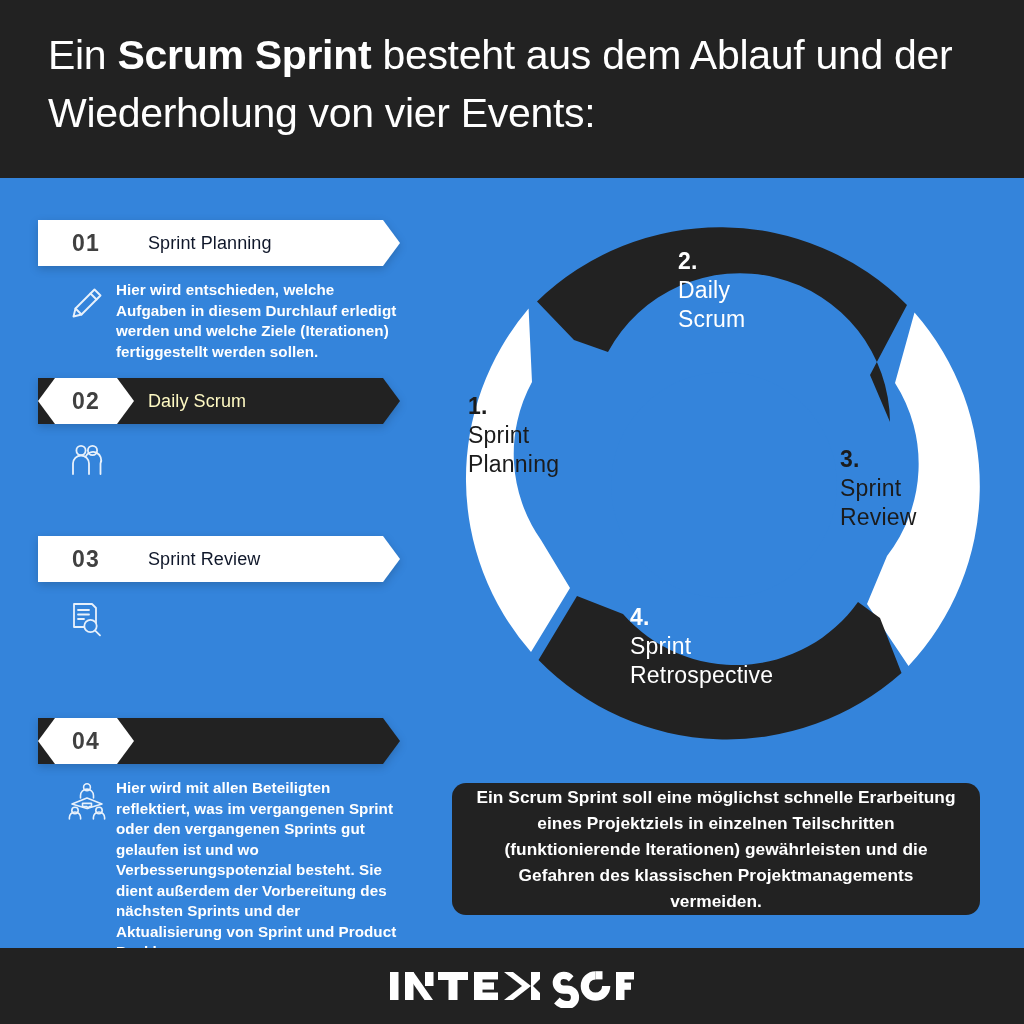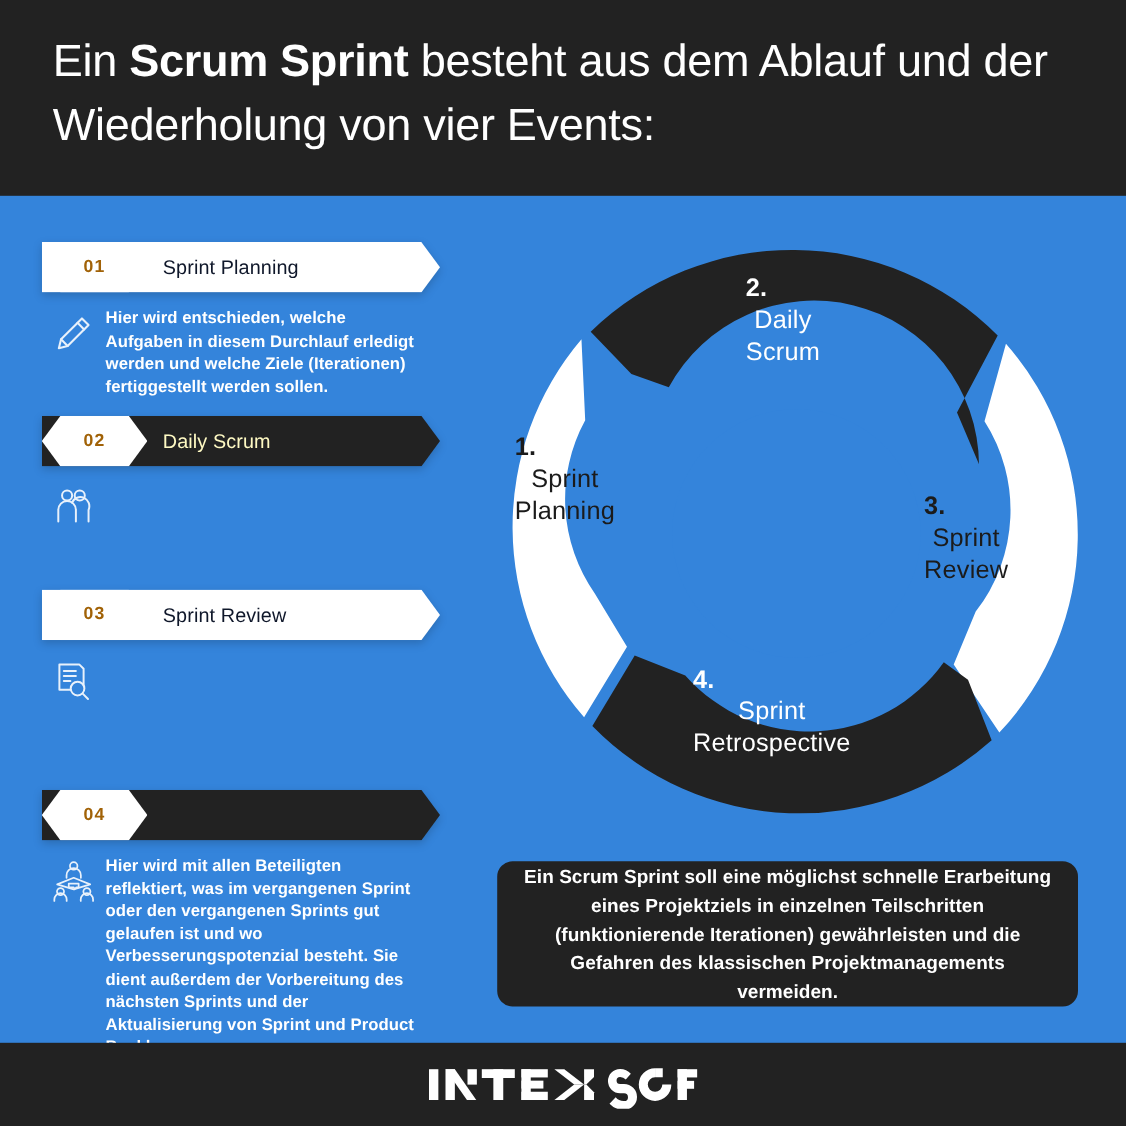--- a/index.html
+++ b/index.html
@@ -72,22 +72,22 @@
     left: 0; top: 0;
     width: 96px;
     height: 46px;
     background: #ffffff;
     clip-path: polygon(17px 0, 79px 0, 96px 23px, 79px 46px, 17px 46px, 0 23px);
     display: flex;
     align-items: center;
     justify-content: center;
   }
   .bar-num {
-    color: #a16207;
-    font-size: 16px;
+    color: #404040;
+    font-size: 23px;
     font-weight: 600;
     letter-spacing: 1.2px;
   }
   .bar-label {
     position: absolute;
     left: 110px;
     top: 0;
     height: 46px;
     display: flex;
     align-items: center;
@@ -97,20 +97,21 @@
   .bar-light .bar-label { color: #0f172a; }
   .bar-dark  .bar-label { color: #fef9c3; }
 
   
   .step-desc-row {
     position: relative;
     margin-top: 14px;
     padding-left: 38px;
     display: flex;
     align-items: flex-start;
+    margin-left: 20px;
   }
   .step-icon {
     width: 58px;
     min-width: 58px;
     padding-top: 4px;
     display: flex;
     justify-content: center;
   }
   .step-icon svg { display: block; }
   .step-text {
@@ -132,21 +133,21 @@
   }
   #donut-svg { display: block; }
   .seg-label {
     position: absolute;
     font-weight: 400;
     line-height: 29px;
     font-size: 23px;
     letter-spacing: 0.2px;
   }
   .seg-label .seg-num { font-weight: 700; display: block; }
-  .seg-label .seg-name { display: block; text-align: center; }
+  .seg-label .seg-name { display: block; }
   .seg-dark-text { color: #ffffff; }
   .seg-light-text { color: #1b1b1b; }
 
   #label-1 { left: 28px;  top: 192px; }
   #label-2 { left: 238px; top: 47px;  }
   #label-3 { left: 400px; top: 245px; }
   #label-4 { left: 190px; top: 403px; }
 
   
   #summary-box {

